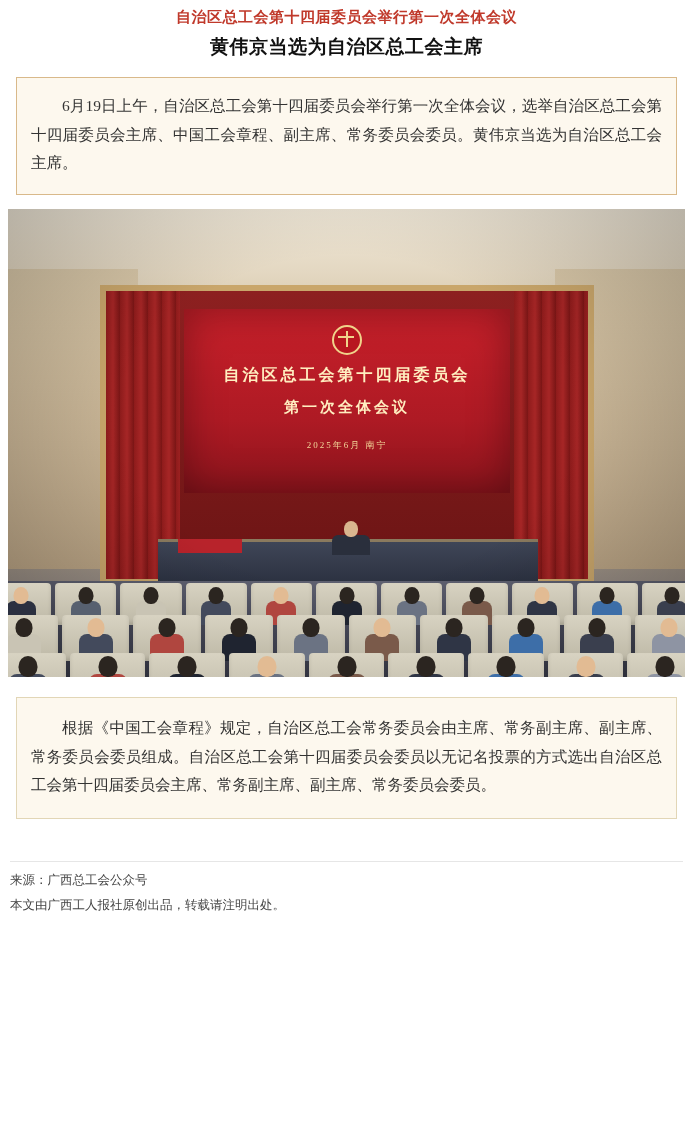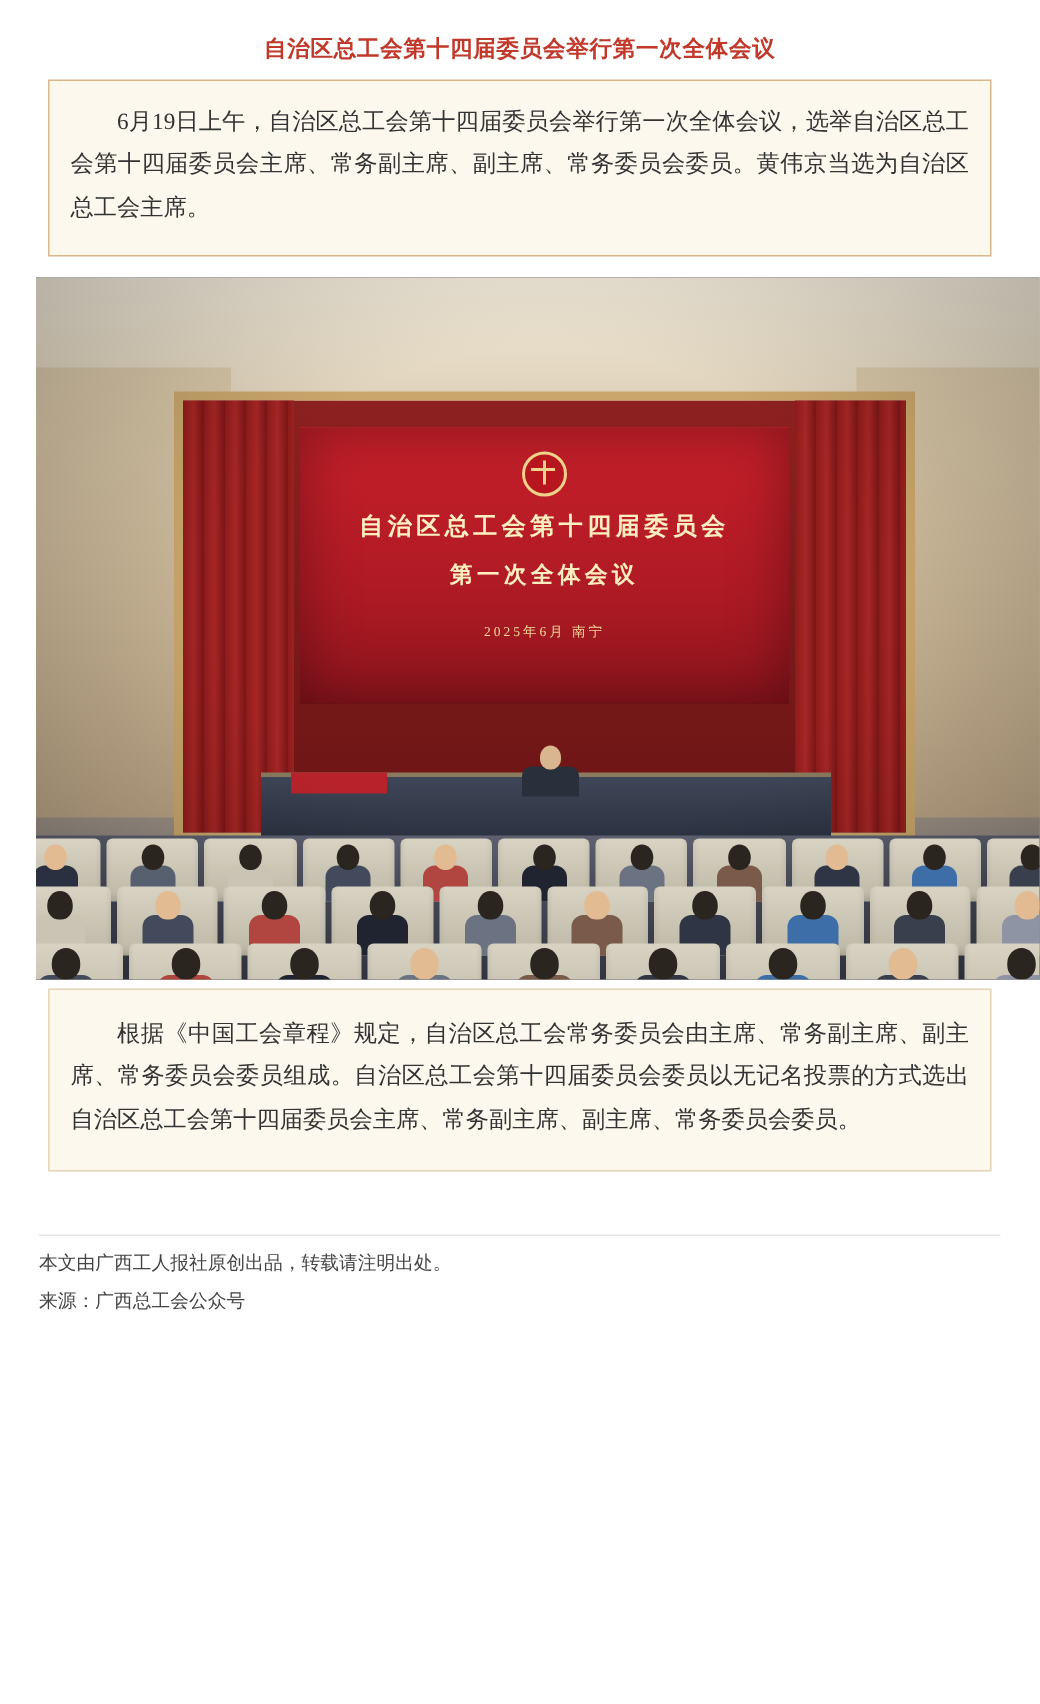--- a/index.html
+++ b/index.html
@@ -10,21 +10,21 @@
   body {
     width: 693px;
     min-height: 1136px;
     font-family: "Liberation Sans", sans-serif;
     color: #333333;
     position: relative;
   }
   .page {
     width: 693px;
     box-sizing: border-box;
-    padding: 16px;
+    padding: 0;
   }
   .kicker {
     text-align: center;
     color: #c0392b;
     font-size: 15px;
     font-weight: 600;
     letter-spacing: 0.5px;
     padding-top: 6px;
     line-height: 1.5;
     font-family: "Liberation Serif", serif;
@@ -67,21 +67,21 @@
     background: #1b1b28;
   }
   .caption {
     text-align: center;
     color: #1f5fbf;
     font-size: 14.5px;
     padding: 10px 0 12px 0;
     font-family: "Liberation Serif", serif;
   }
   .body-box {
-    margin: 6px 16px 0 16px;
+    margin: 20px 16px 0 16px;
     border: 1px solid #e2d6b6;
     background: #fdf8ee;
     box-sizing: border-box;
     padding: 16px 14px 18px 14px;
   }
   .body-box p {
     margin: 0 0 18px 0;
     font-size: 15.5px;
     line-height: 1.85;
     color: #333333;
@@ -212,23 +212,24 @@
     background: radial-gradient(ellipse at 50% 45%, rgba(0,0,0,0) 45%, rgba(0,0,0,.28) 100%);
     pointer-events: none;
   }
 </style>
 </head>
 <body>
 
 <div class="page">
 
   <div class="kicker">自治区总工会第十四届委员会举行第一次全体会议</div>
+  <div class="headline">黄伟京当选为自治区总工会主席</div>
 
   <div class="lead-box">
-    <p>6月19日上午，自治区总工会第十四届委员会举行第一次全体会议，选举自治区总工会第十四届委员会主席、常务副主席、副主席、常务委员会委员。黄伟京当选为自治区总工会主席。</p>
+    <p>6月19日上午，自治区总工会第十四届委员会举行第一次全体会议，选举自治区总工会第十四届委员会主席、中国工会章程、副主席、常务委员会委员。黄伟京当选为自治区总工会主席。</p>
   </div>
 
   <div class="photo-wrap">
     <div class="photo">
       <div class="hall-bg"></div>
       <div class="ceiling"></div>
       <div class="wall-left"></div>
       <div class="wall-right"></div>
 
       <div class="stage-frame">
@@ -425,17 +426,17 @@
     </div>
   </div>
 
 
   <div class="body-box">
     <p>根据《中国工会章程》规定，自治区总工会常务委员会由主席、常务副主席、副主席、常务委员会委员组成。自治区总工会第十四届委员会委员以无记名投票的方式选出自治区总工会第十四届委员会主席、常务副主席、副主席、常务委员会委员。</p>
   </div>
 
   <div class="footer">
     <div class="rule"></div>
+    <div>来源：广西总工会公众号</div>
     <div>本文由广西工人报社原创出品，转载请注明出处。</div>
-    <div>来源：广西总工会公众号</div>
   </div>
 
 </div>
 
 </body></html>

